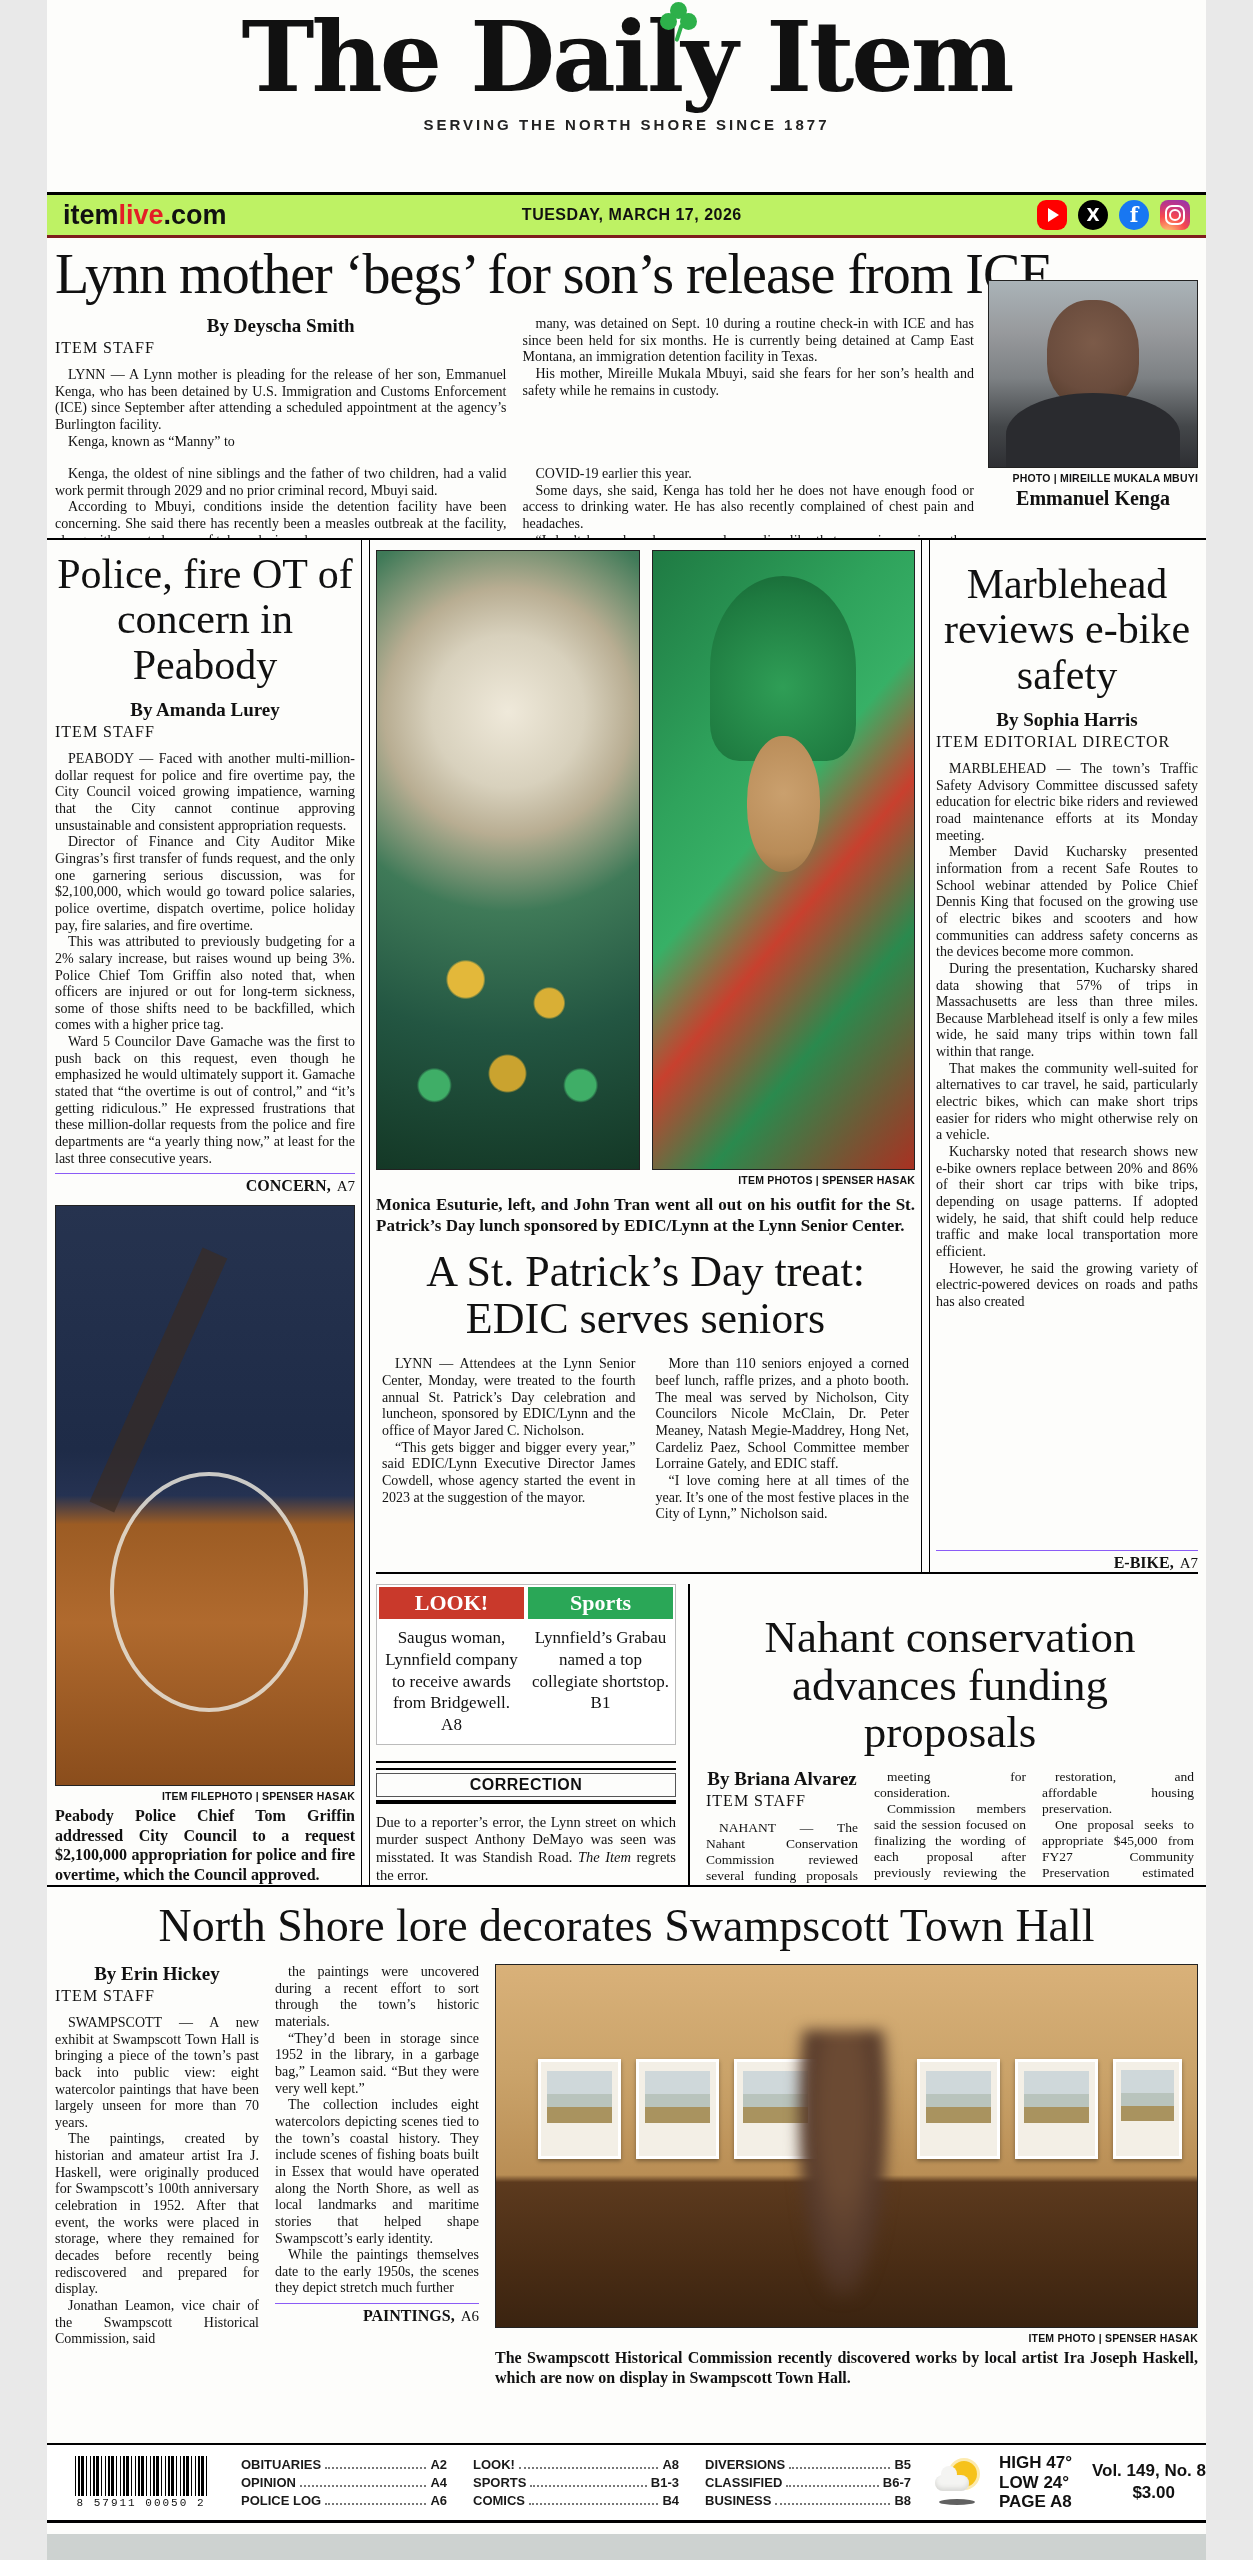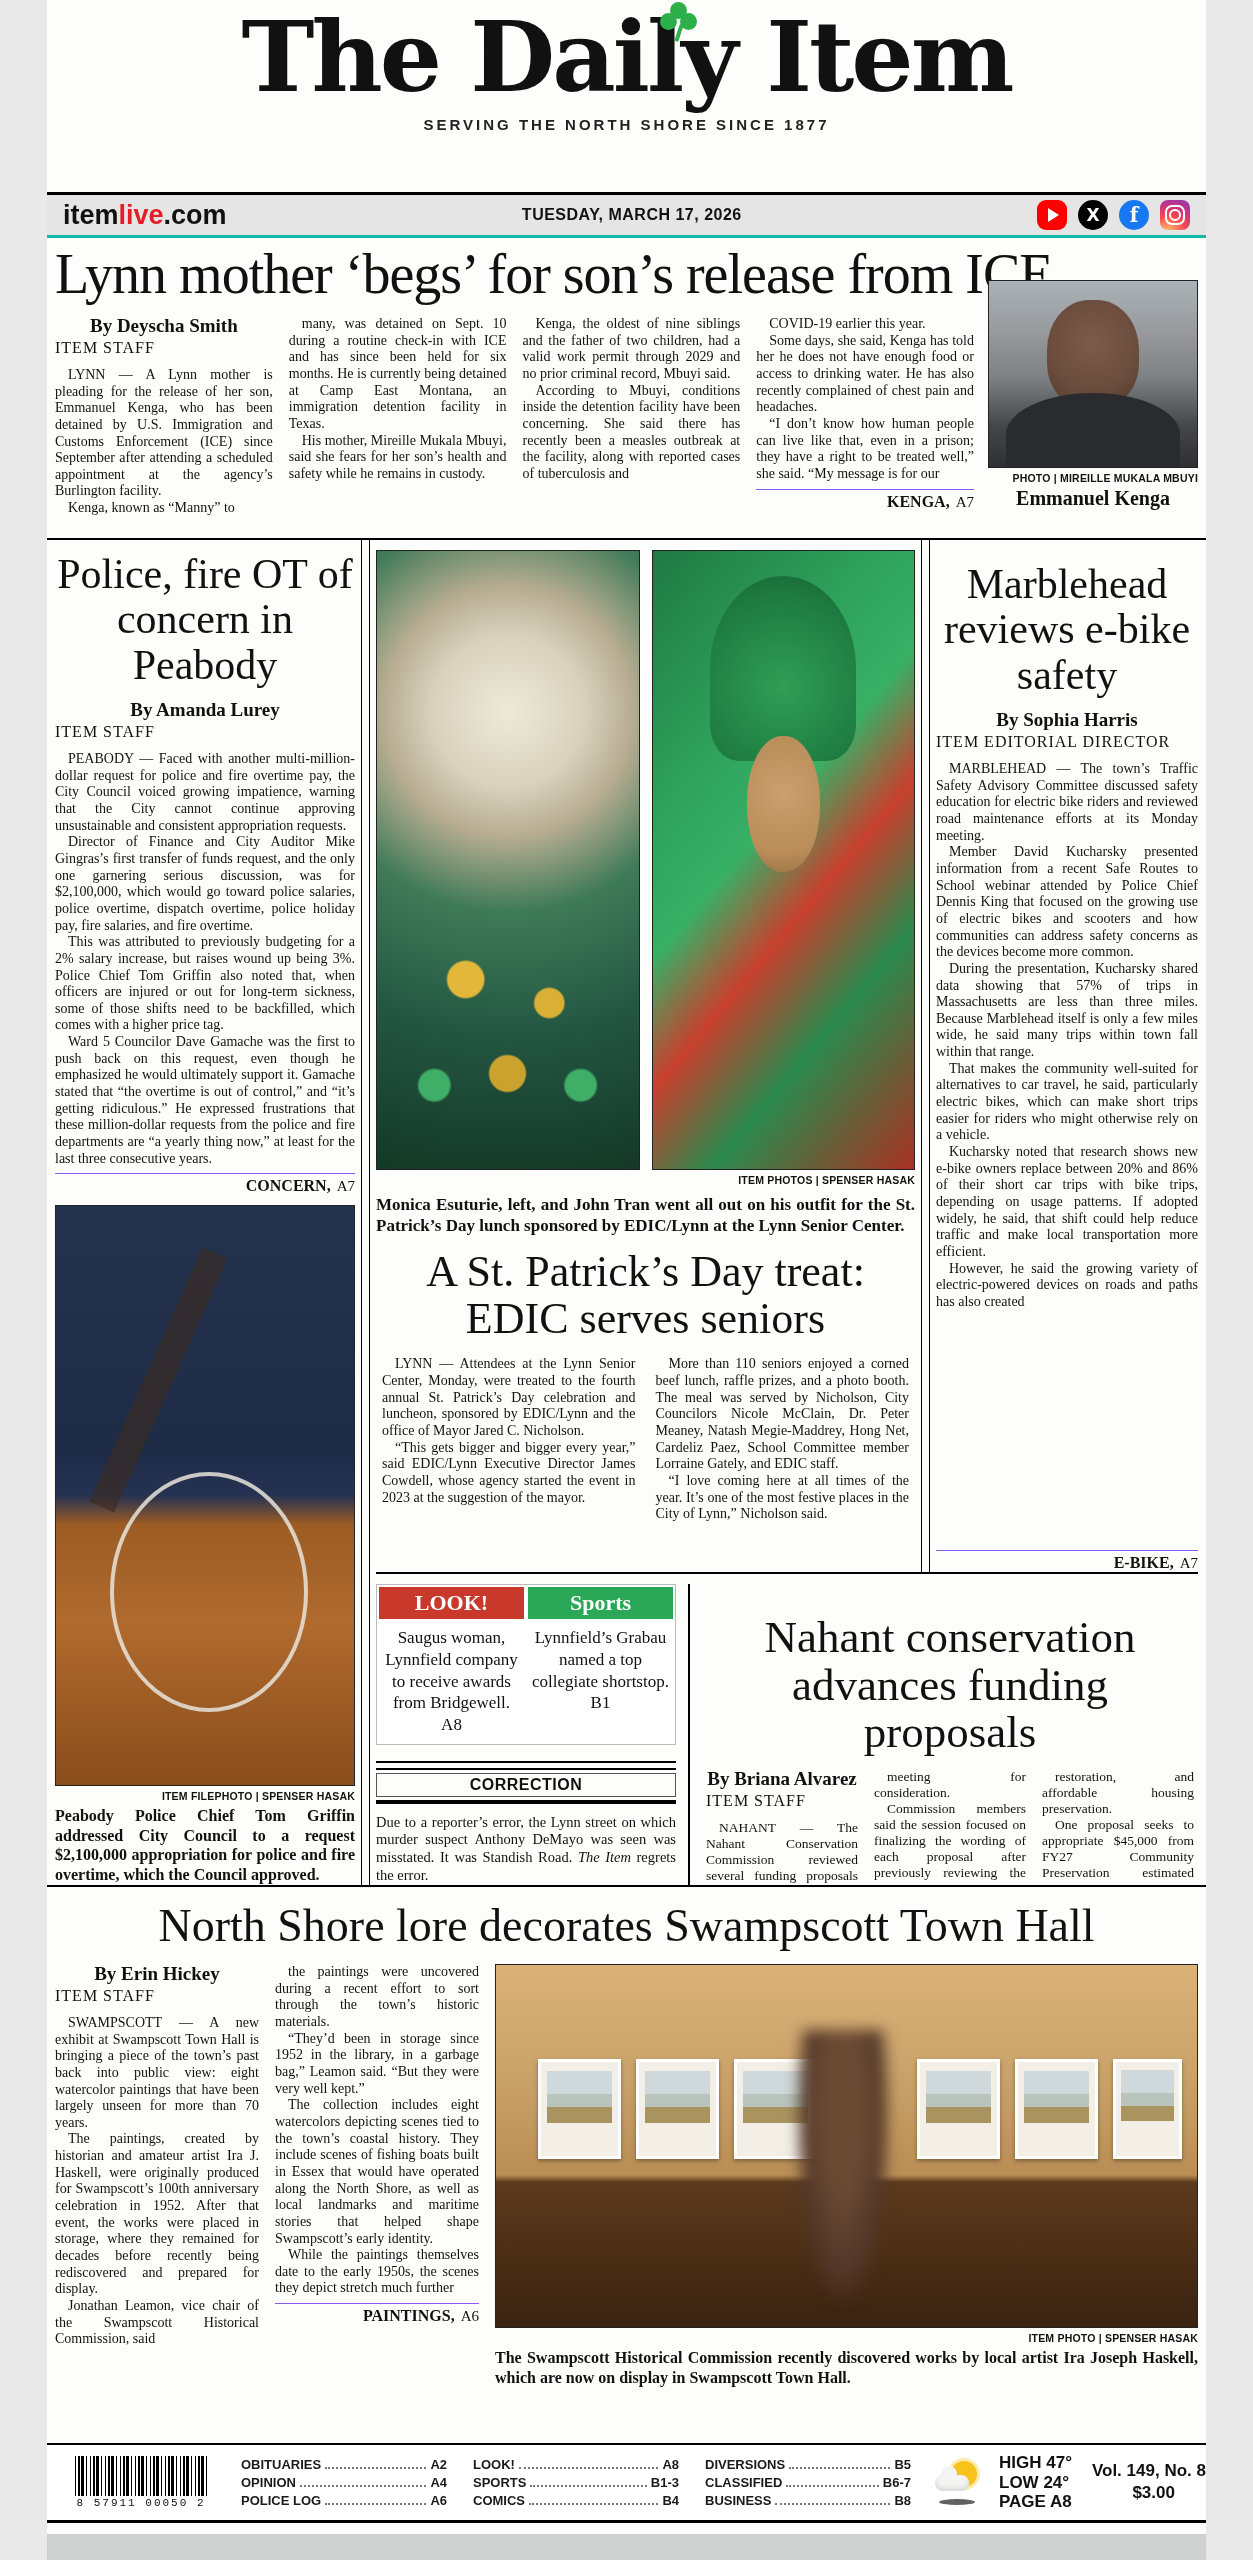--- a/index.html
+++ b/index.html
@@ -10,21 +10,21 @@
   .mast-title{font-family:"DejaVu Serif","Liberation Serif",serif;font-weight:700;font-size:98px;line-height:1.12;
               letter-spacing:-3px;margin:0;}
   .shamrock{position:absolute;left:612px;top:2px;width:40px;height:44px;}
   .shamrock i{position:absolute;width:17px;height:17px;background:#2db04a;border-radius:50%;}
   .shamrock i:nth-child(1){left:11px;top:0;}
   .shamrock i:nth-child(2){left:1px;top:11px;}
   .shamrock i:nth-child(3){left:21px;top:11px;}
   .shamrock b{position:absolute;left:18px;top:22px;width:4px;height:18px;background:#2db04a;border-radius:2px;transform:rotate(18deg);}
   .tagline{font-family:"Liberation Sans",sans-serif;font-size:15px;letter-spacing:3px;color:#222;margin-top:4px;font-weight:600;}
   
-  .infobar{border-top:3px solid #000;border-bottom:3px solid #14b8a6;background:#e5e5e5;height:46px;
+  .infobar{border-top:3px solid #000;border-bottom:3px solid #7f1d1d;background:#bef264;height:46px;
            display:flex;align-items:center;padding:0 16px;gap:16px;box-sizing:border-box;}
   .site{font-family:"Liberation Sans",sans-serif;font-weight:bold;font-size:27px;white-space:nowrap;}
   .site .red{color:#e41e26;}
   .dateline{flex:1;text-align:center;font-family:"Liberation Sans",sans-serif;font-size:16px;font-weight:600;letter-spacing:.5px;}
   .social{display:flex;gap:11px;align-items:center;}
   .sicon{width:30px;height:30px;display:flex;align-items:center;justify-content:center;cursor:pointer;position:relative;}
   .yt{background:#ff0000;border-radius:9px;}
   .yt::after{content:'';border-left:11px solid #fff;border-top:7px solid transparent;border-bottom:7px solid transparent;margin-left:2px;}
   .xx{background:#000;border-radius:50%;color:#fff;font-family:"DejaVu Sans",sans-serif;font-weight:bold;font-size:17px;}
   .fb{background:#1877f2;border-radius:50%;color:#fff;font-family:"DejaVu Serif",serif;font-weight:bold;font-size:20px;}
@@ -41,21 +41,21 @@
   .jump{display:flex;justify-content:flex-end;align-items:baseline;gap:6px;margin-top:6px;border-top:1px solid #8b5cf6;padding-top:3px;}
   .jump .jl{font-weight:bold;font-size:16px;}
   .jump .jp{font-size:15px;}
   .photo{border:1px solid #222;position:relative;overflow:hidden;background:#999;}
   .vrule-d{width:7px;border-left:1px solid #000;border-right:1px solid #000;margin:0 6px;flex:none;}
   .vrule-s{width:2px;background:#000;margin:0 12px;flex:none;}
   
   .lead{display:flex;gap:14px;padding:8px 8px 0;height:300px;box-sizing:border-box;overflow:hidden;}
   .lead-main{flex:1;min-width:0;}
   .lead-headline{font-size:56px;line-height:1.0;letter-spacing:-1px;margin:0 0 14px;font-weight:400;white-space:nowrap;}
-  .lead-cols{display:grid;grid-template-columns:repeat(4,1fr);gap:16px;}
+  .lead-cols{display:grid;grid-template-columns:repeat(2,1fr);gap:16px;}
   .lead-photo-wrap{width:210px;flex:none;padding-top:34px;}
   .photo-kenga{height:186px;background:linear-gradient(180deg,#aab3b8 0%,#97999c 28%,#7d8184 52%,#44474a 78%,#2e2f33 100%);}
   .photo-kenga::before{content:'';position:absolute;left:28%;top:10%;width:44%;height:58%;background:radial-gradient(circle at 50% 40%,#7c5b49 0%,#6a4c3d 60%,#503828 100%);border-radius:46% 46% 40% 40%;}
   .photo-kenga::after{content:'';position:absolute;left:8%;top:60%;width:84%;height:45%;background:#2a2b2f;border-radius:50% 50% 0 0;}
   .photo-name{font-size:20px;font-weight:bold;text-align:center;margin-top:3px;}
   
   .midband{display:flex;height:1345px;overflow:hidden;padding:0 8px;box-sizing:border-box;}
   .leftcol{width:300px;flex:none;display:flex;flex-direction:column;padding-top:10px;}
   .head-c{font-size:42px;line-height:1.08;text-align:center;font-weight:400;margin:2px 0 12px;}
   .photo-chief{flex:1;min-height:380px;margin-top:10px;background:linear-gradient(180deg,#26334f 0%,#1e2b47 42%,#253252 50%,#9c5c24 55%,#b06a2e 72%,#8a4d1c 100%);}

